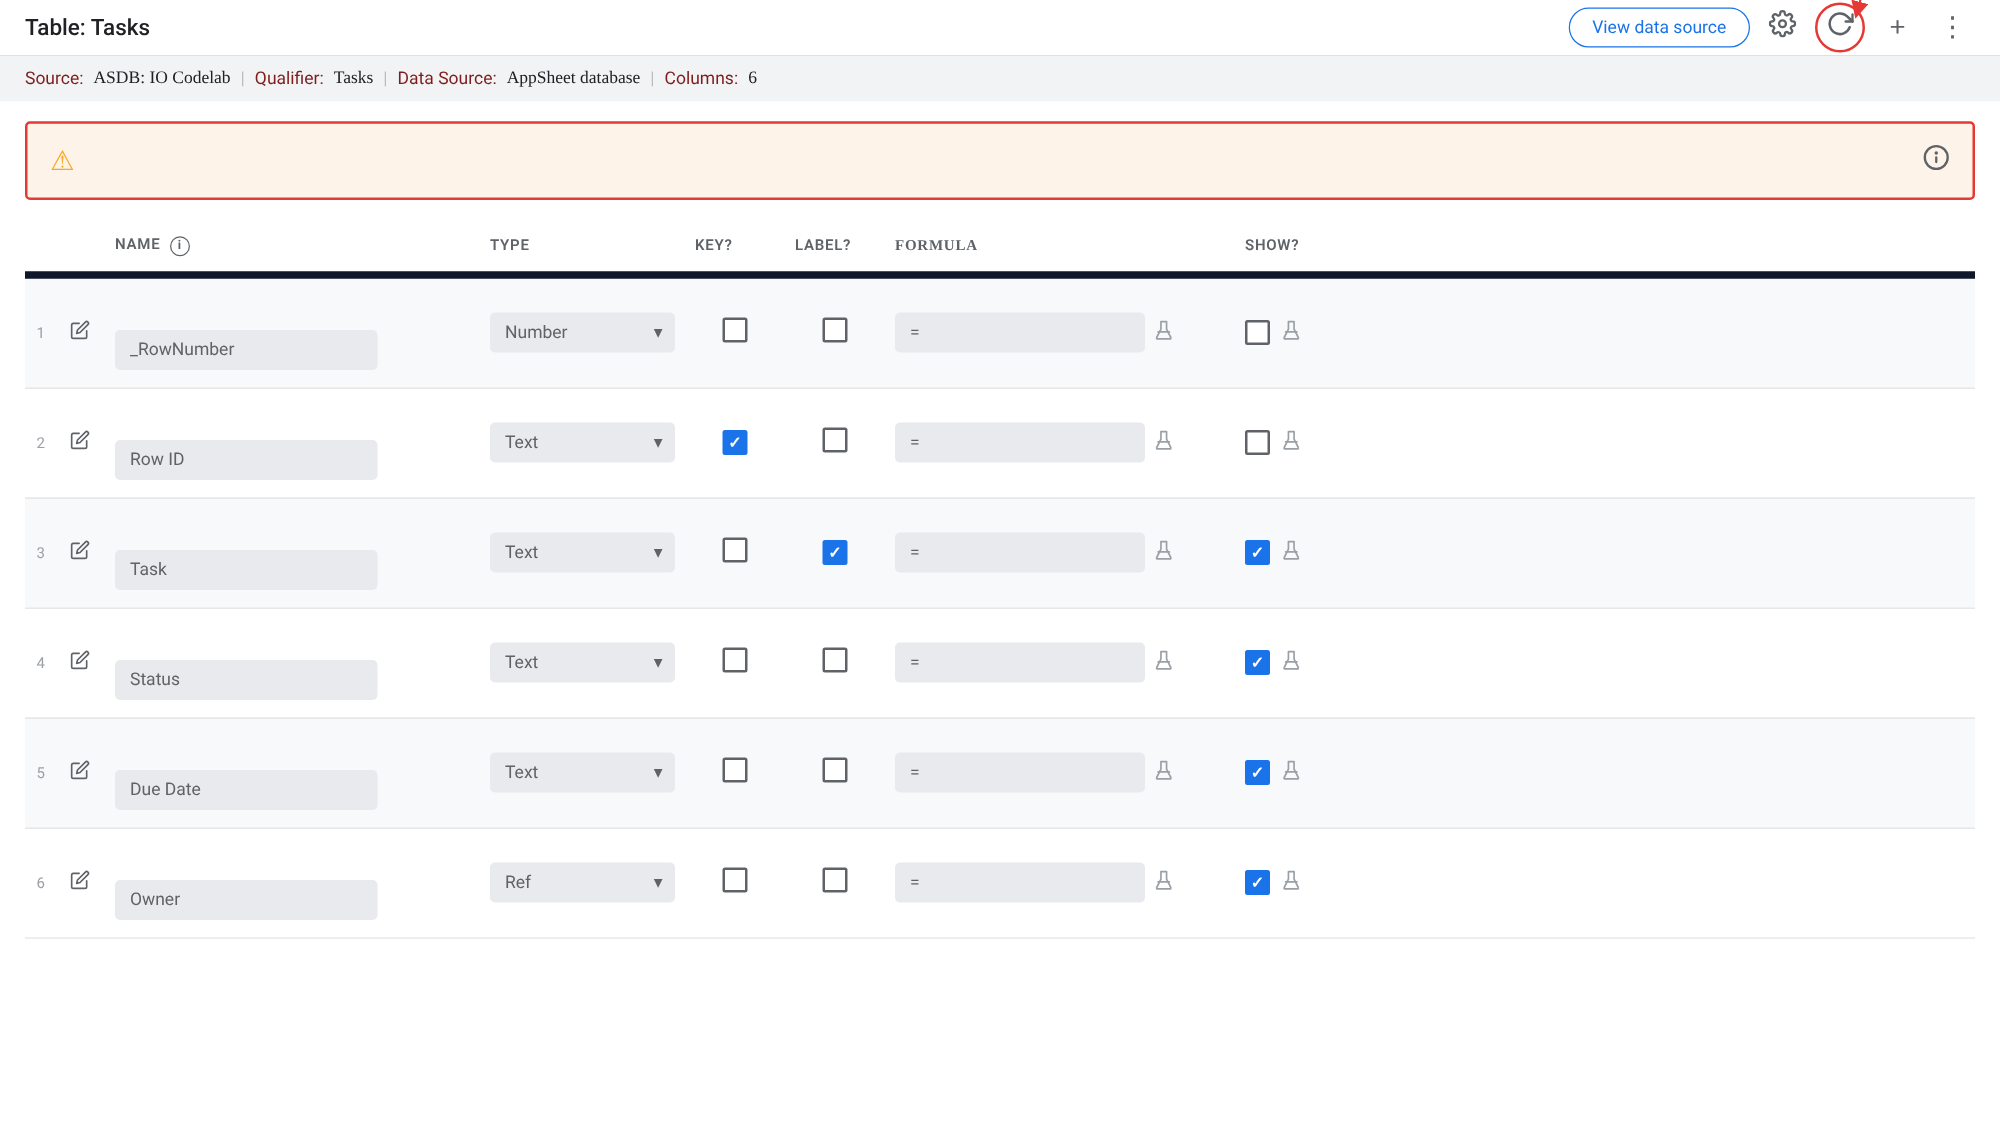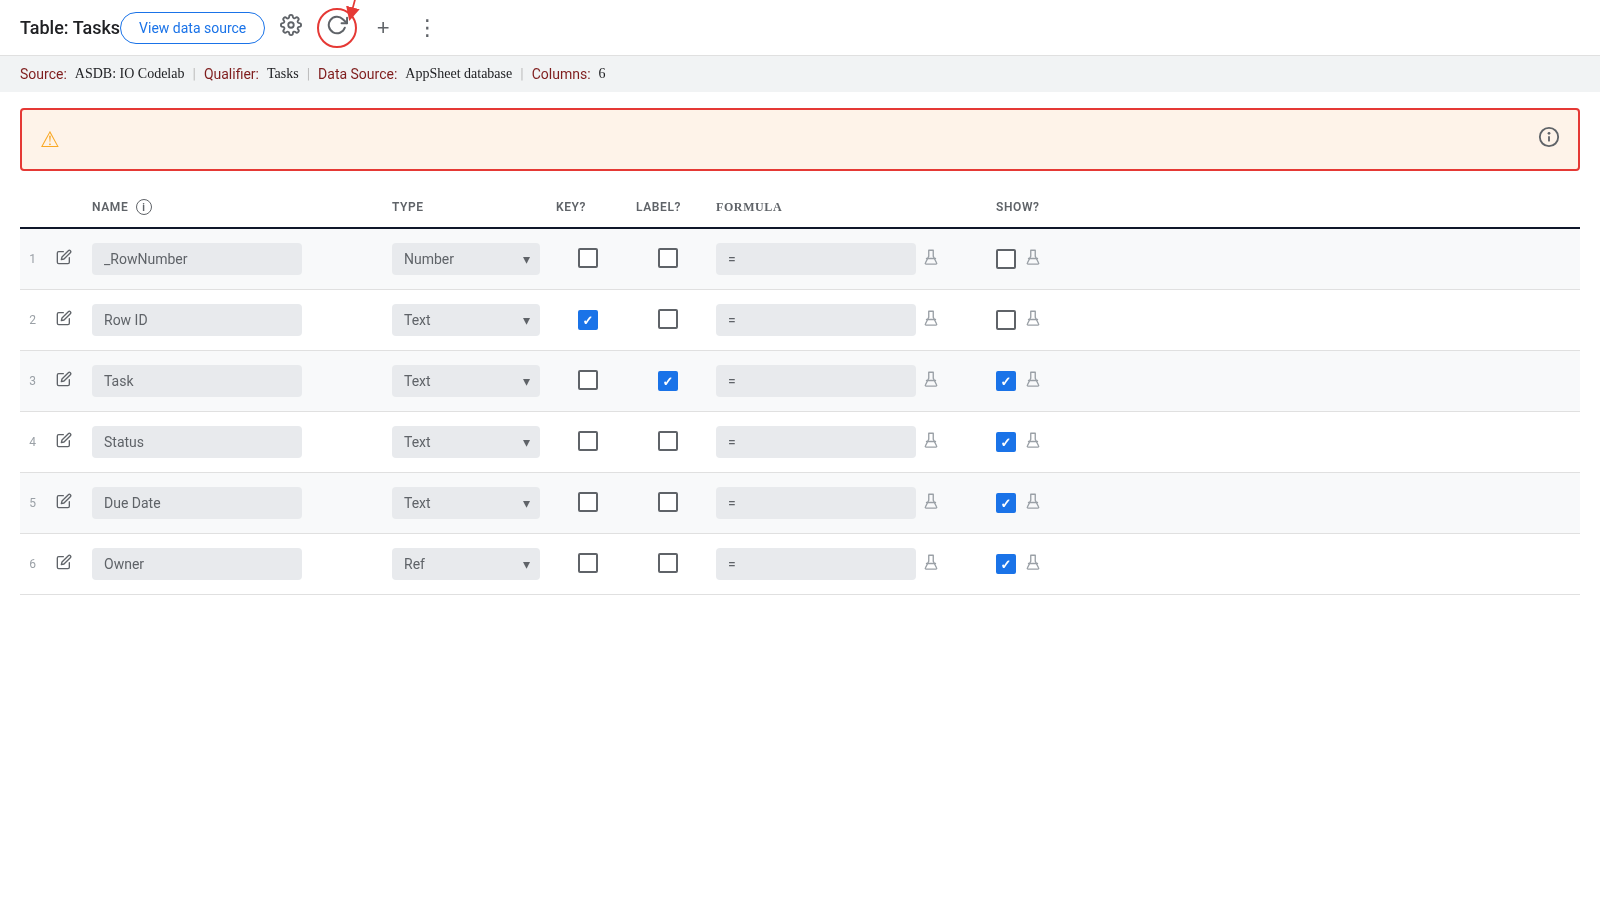--- a/index.html
+++ b/index.html
@@ -2,23 +2,24 @@
 <html><head>
   <meta charset="utf-8">
   <style>
     * { box-sizing: border-box; margin: 0; padding: 0; }
     body { font-family: 'Roboto', Arial, sans-serif; background: #fff; color: #202124; font-size: 14px; }
 
     
     .header {
       display: flex;
       align-items: center;
+      justify-content: space-between;
       padding: 10px 20px;
       border-bottom: 1px solid #e0e0e0;
-      height: 56px;
+      height: 45px;
     }
     .header-title {
       font-size: 18px;
       font-weight: 500;
       color: #202124;
     }
     .header-actions {
       display: flex;
       align-items: center;
       gap: 8px;
@@ -119,21 +120,21 @@
 
     
     .table-container {
       padding: 0 20px;
     }
     .columns-table {
       width: 100%;
       border-collapse: collapse;
     }
     .columns-table thead tr {
-      border-bottom: 2px solid #0f172a;
+      border-bottom: 6px solid #0f172a;
     }
     .columns-table thead th {
       text-align: left;
       font-size: 12px;
       font-weight: 600;
       color: #5f6368;
       letter-spacing: 0.05em;
       padding: 12px 8px;
     }
     .columns-table tbody tr {
@@ -166,20 +167,21 @@
     .col-name-cell { width: 230px; }
     .col-name-input {
       background: #e8eaed;
       border: none;
       border-radius: 4px;
       padding: 8px 12px;
       font-size: 14px;
       color: #5f6368;
       width: 210px;
       font-family: inherit;
+      margin-top: 27px;
     }
     .col-type-cell { width: 160px; }
     .type-select-wrapper {
       position: relative;
       display: inline-block;
     }
     .type-select {
       background: #e8eaed;
       border: none;
       border-radius: 4px;

